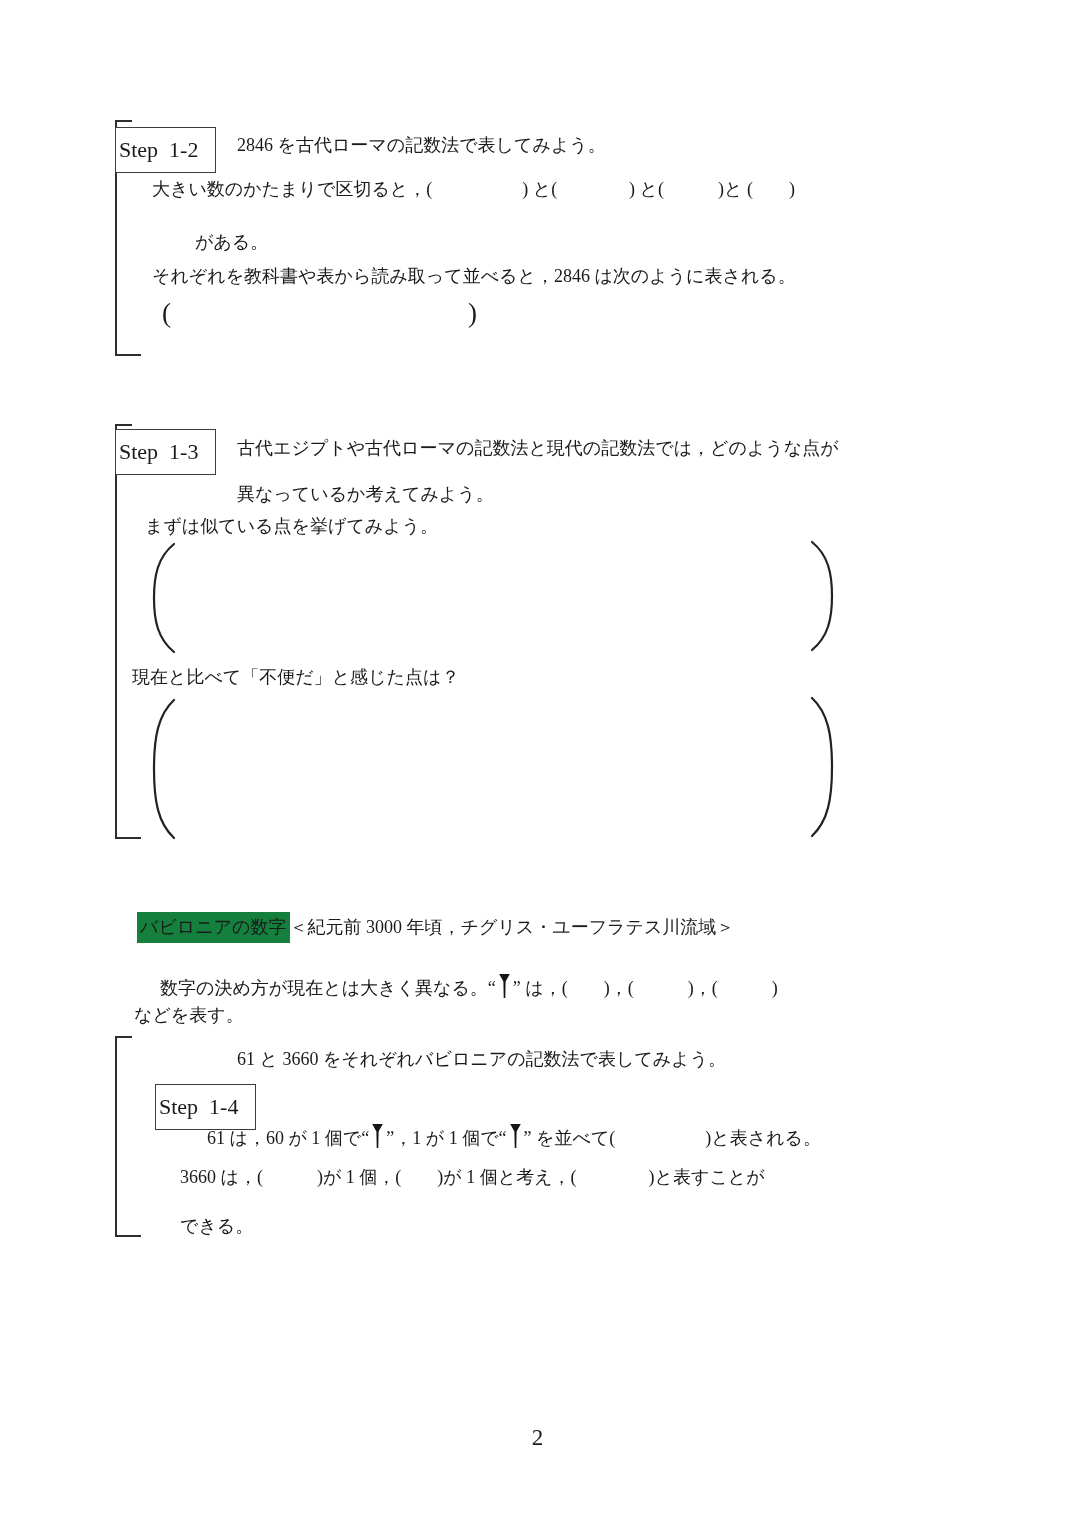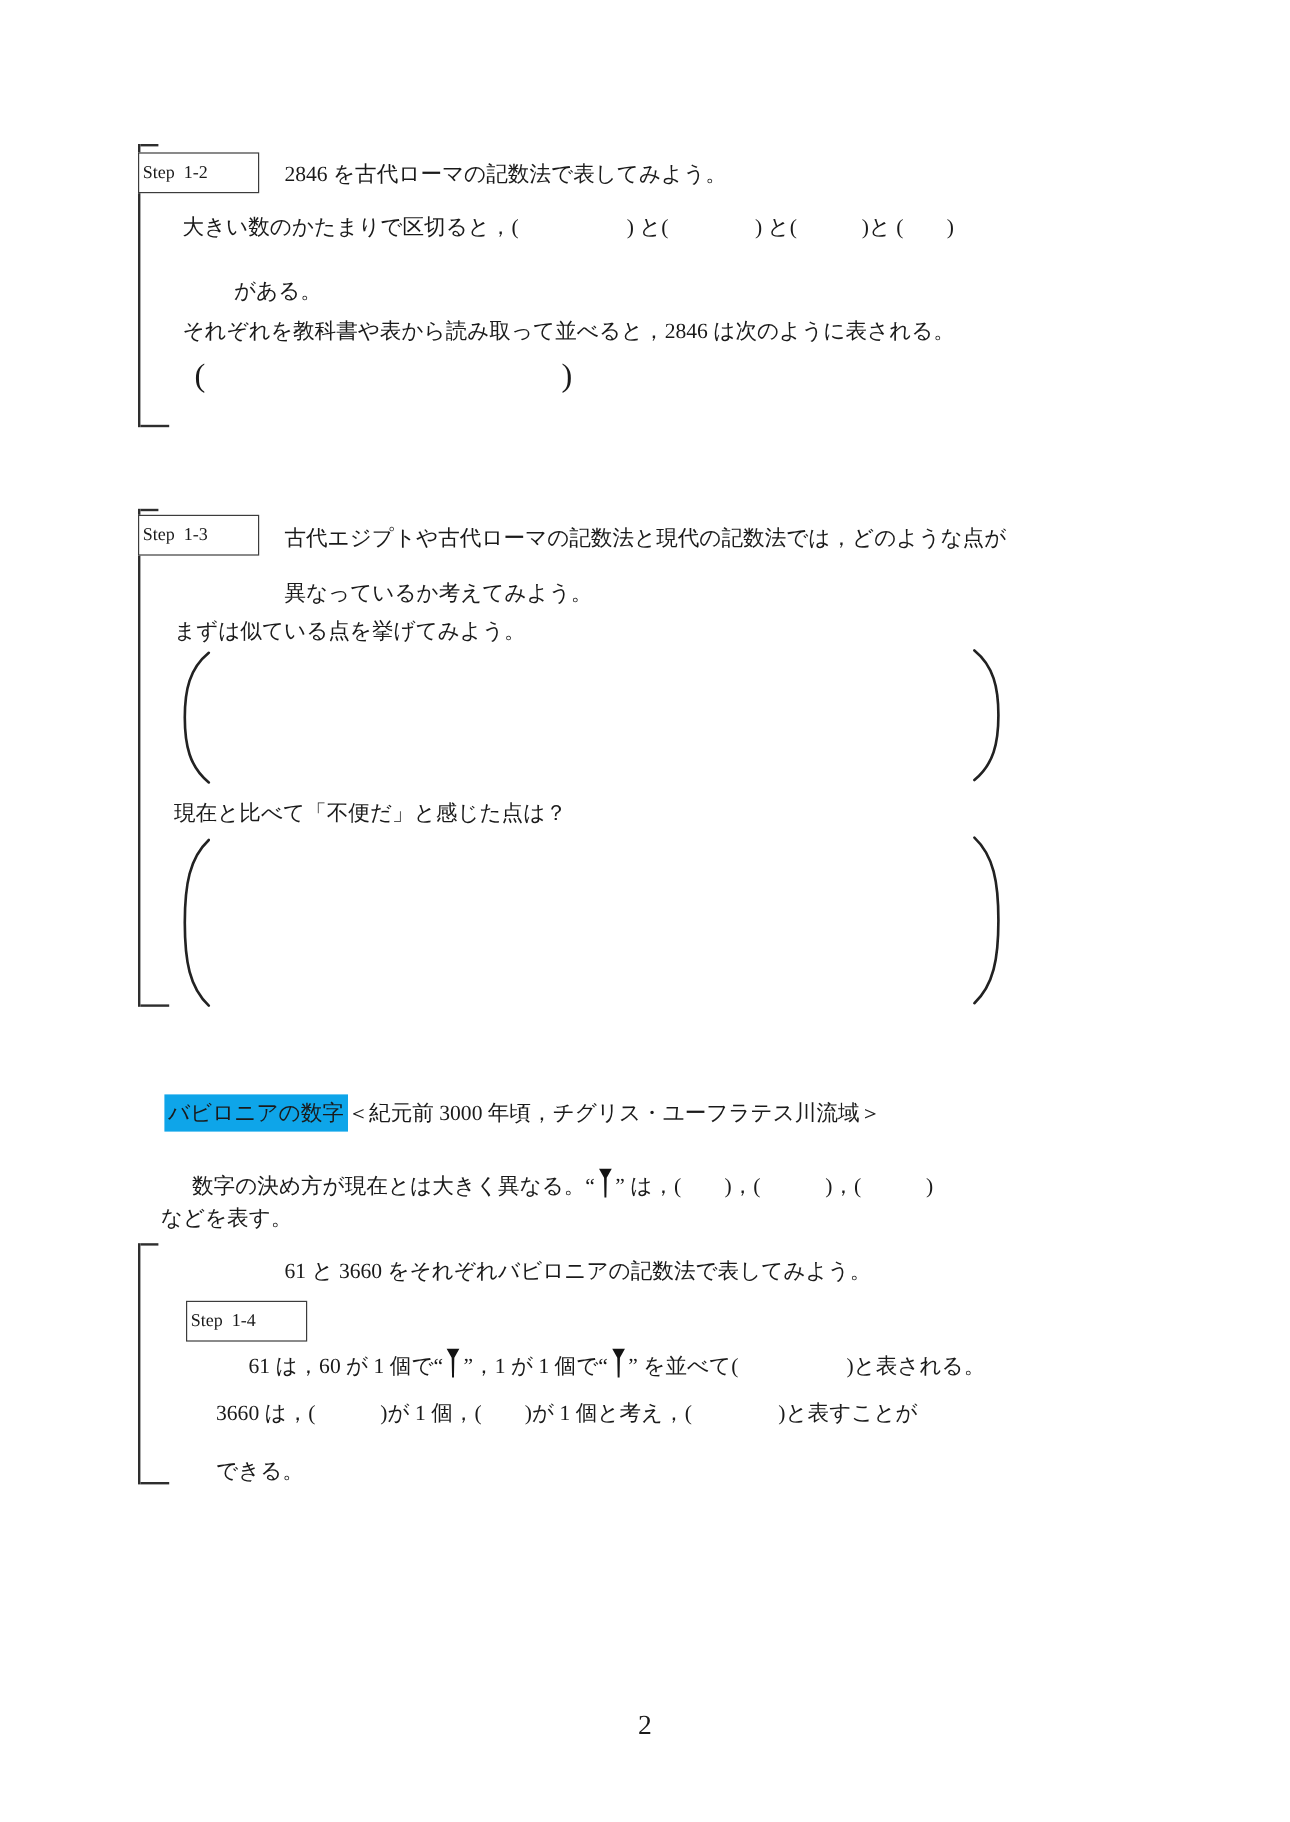--- a/index.html
+++ b/index.html
@@ -14,44 +14,44 @@
   .abs{position:absolute;}
   .txt{
     font-size:18px;
     line-height:30px;
     white-space:pre;
     color:#1a1a1a;
   }
   
   .badge{
     box-sizing:border-box;
-    width:101px;height:34px;
+    width:101px;height:46px;
     border:1.6px solid #3c3c3c;
     background:#ffffff;
     display:flex;align-items:center;
     padding-left:3px;
-    font-size:15px;
+    font-size:22px;
     white-space:pre;
     z-index:2;
   }
   
   .bracket{
     border-left:2px solid #2e2e2e;
     width:26px;
   }
   .bracket .tick-top{
     position:absolute;top:0;left:0;
     width:15px;border-top:2px solid #2e2e2e;
   }
   .bracket .tick-bottom{
     position:absolute;bottom:0;left:0;
     width:24px;border-bottom:2px solid #2e2e2e;
   }
   .hl{
-    background:#0ea5e9;
+    background:#15803d;
     padding:5px 3px 6px 3px;
   }
   .big-blank{font-size:27px;}
   .paren-svg{display:block;}
   .cune{
     display:inline-block;
     vertical-align:-6px;
     margin:0 2px;
   }
   .pagenum{
@@ -87,21 +87,21 @@
     <div class="abs txt" style="left:237px;top:479px;">異なっているか考えてみよう。</div>
     <div class="abs txt" style="left:145px;top:511px;">まずは似ている点を挙げてみよう。</div>
 
     <svg class="abs paren-svg" style="left:150px;top:541px;" width="28" height="114" viewBox="0 0 28 114">
       <path d="M24 3 C8 16 4 34 4 57 C4 80 8 98 24 111" fill="none" stroke="#222222" stroke-width="2.2" stroke-linecap="round"></path>
     </svg>
     <svg class="abs paren-svg" style="left:808px;top:539px;" width="28" height="114" viewBox="0 0 28 114">
       <path d="M4 3 C20 16 24 34 24 57 C24 80 20 98 4 111" fill="none" stroke="#222222" stroke-width="2.2" stroke-linecap="round"></path>
     </svg>
 
-    <div class="abs txt" style="left:145px;top:662px;">現在と比べて「不便だ」と感じた点は？</div>
+    <div class="abs txt" style="left:132px;top:662px;">現在と比べて「不便だ」と感じた点は？</div>
 
     <svg class="abs paren-svg" style="left:150px;top:697px;" width="28" height="144" viewBox="0 0 28 144">
       <path d="M24 3 C8 18 4 40 4 72 C4 104 8 126 24 141" fill="none" stroke="#222222" stroke-width="2.2" stroke-linecap="round"></path>
     </svg>
     <svg class="abs paren-svg" style="left:808px;top:695px;" width="28" height="144" viewBox="0 0 28 144">
       <path d="M4 3 C20 18 24 40 24 72 C24 104 20 126 4 141" fill="none" stroke="#222222" stroke-width="2.2" stroke-linecap="round"></path>
     </svg>
   </div>
 
   <div>

